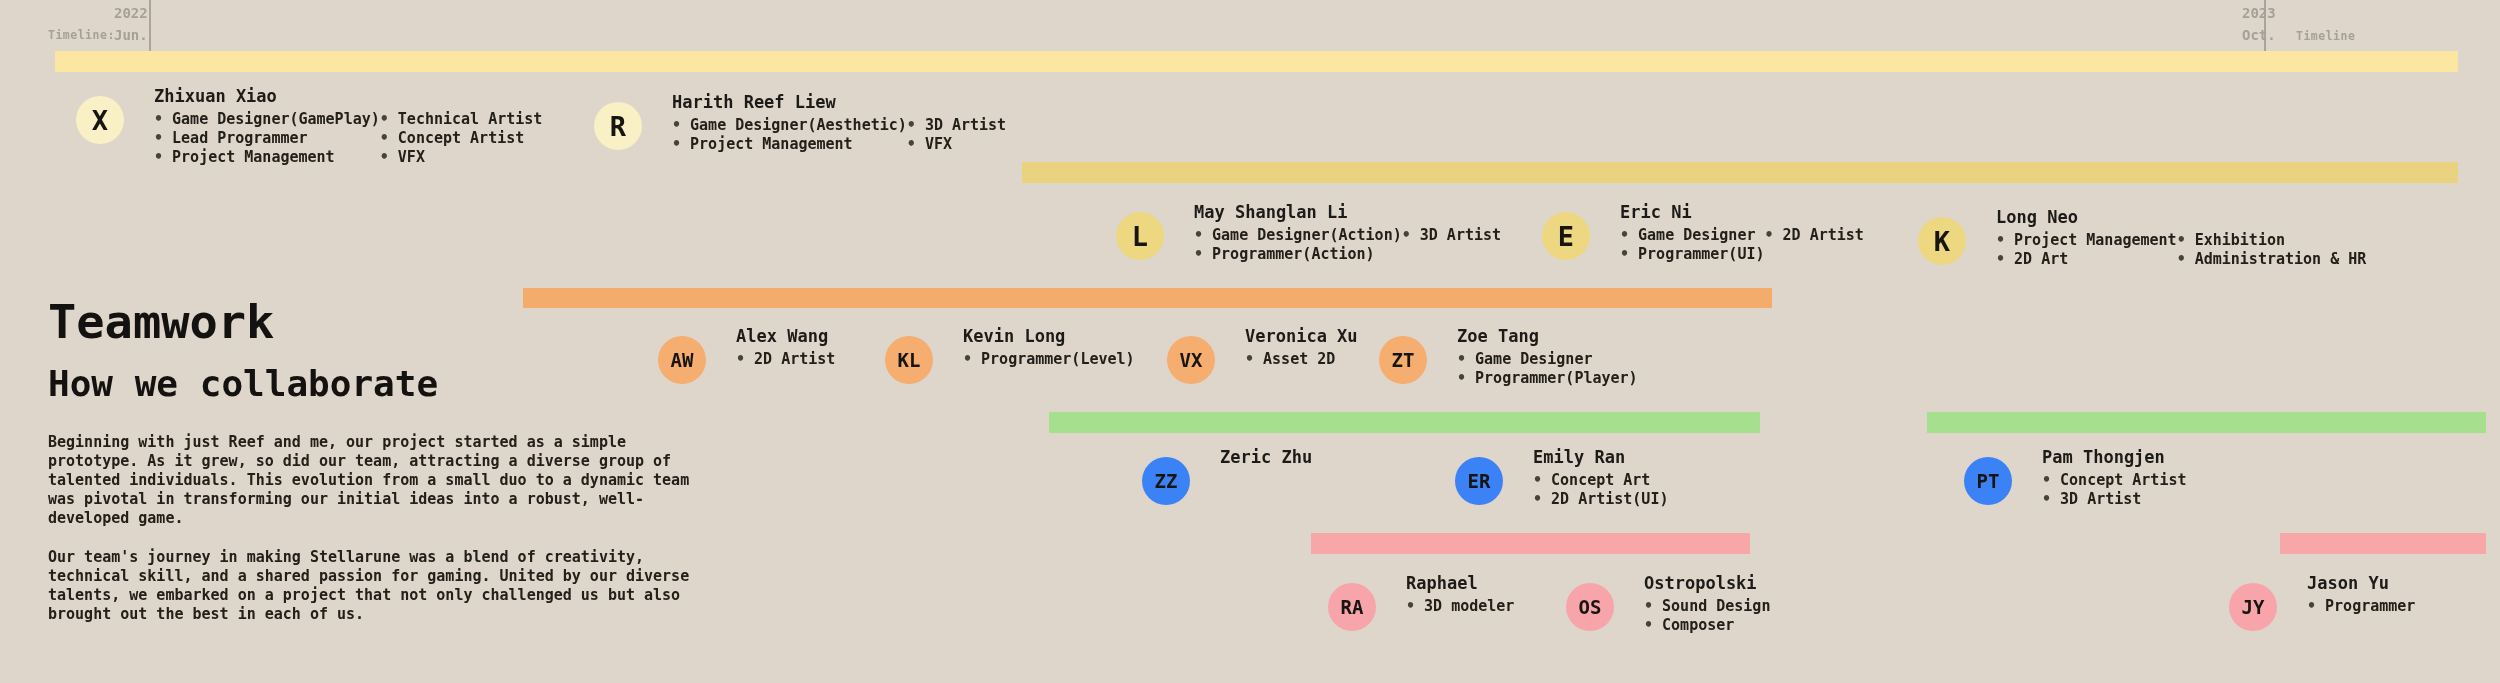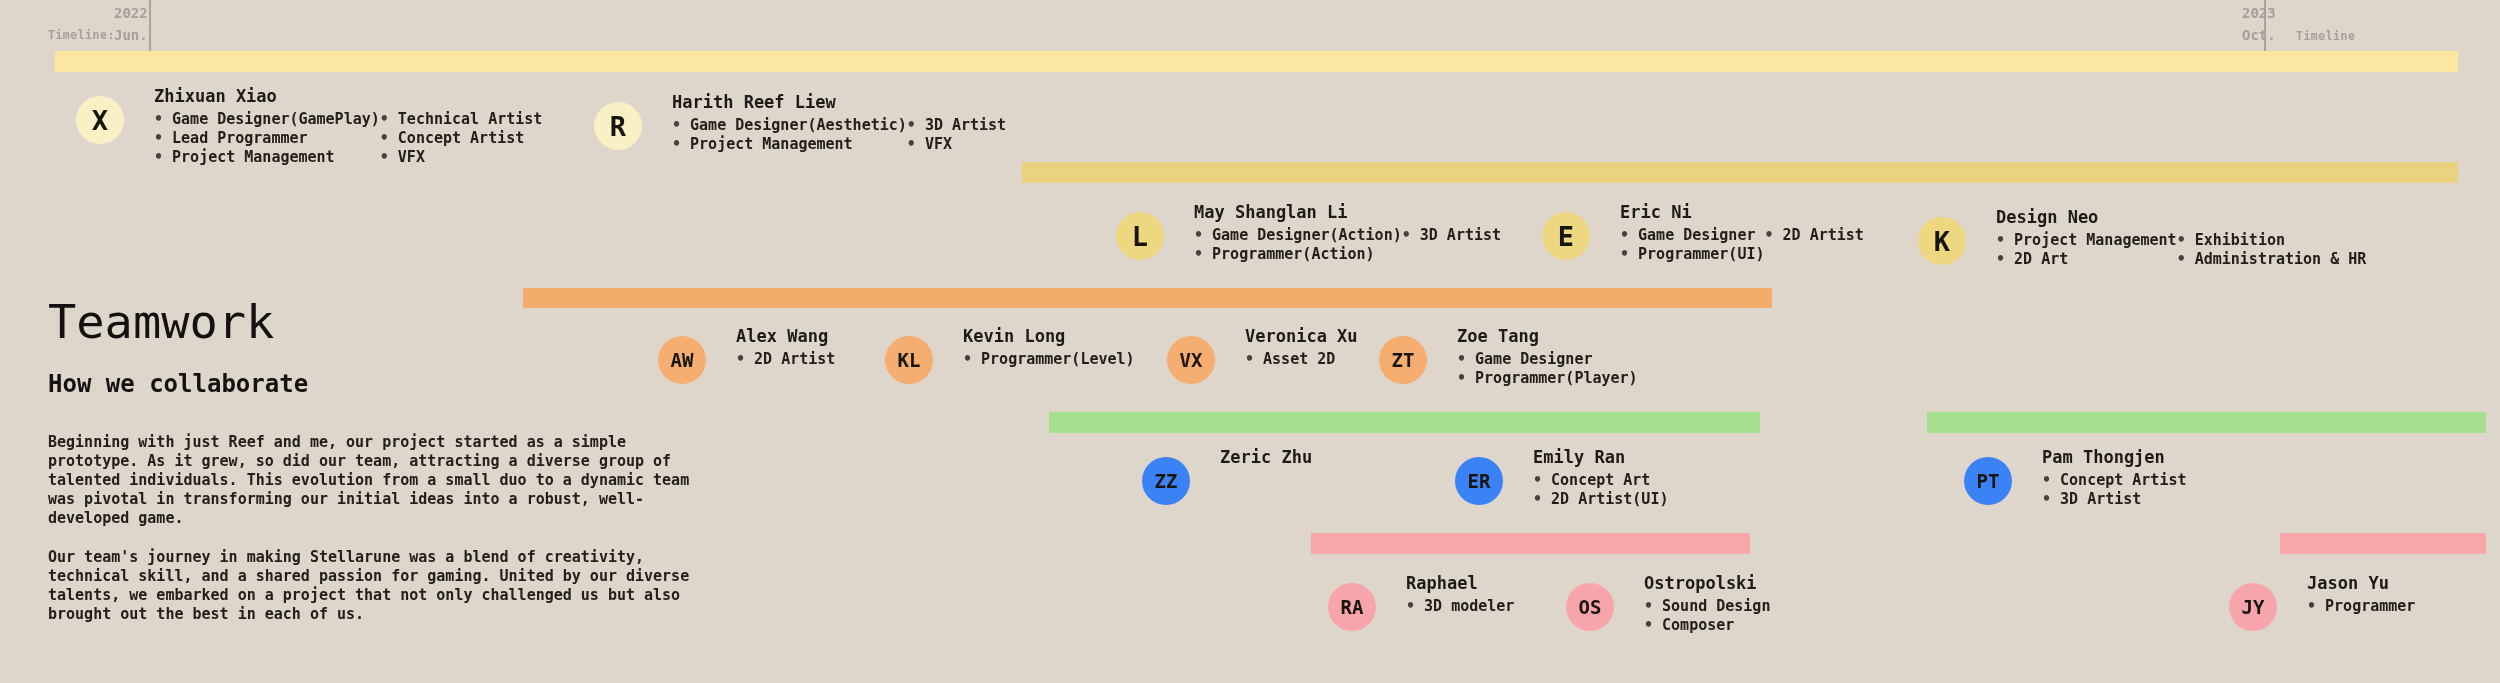--- a/index.html
+++ b/index.html
@@ -31,22 +31,22 @@
   .theme-green .avatar{background:#3b82f6;}
   .theme-pink .avatar{background:#f8a4ab;}
   .info{margin-left:30px;}
   .mname{font-size:17px;line-height:14px;font-weight:700;color:#1d1b18;margin-bottom:7px;white-space:nowrap;}
   .roles{display:flex;gap:0;}
   .col{display:flex;flex-direction:column;}
   .role{font-size:15px;line-height:19px;font-weight:700;color:#232019;white-space:nowrap;}
   .role::before{content:"• ";color:#46423c;}
 
   
-  .title{position:absolute;left:48px;top:296px;font-size:47px;line-height:52px;font-weight:400;color:#141210;}
-  .subtitle{position:absolute;left:48px;top:364px;font-size:24px;line-height:40px;font-weight:700;color:#141210;}
+  .title{position:absolute;left:48px;top:296px;font-size:47px;line-height:52px;font-weight:700;color:#141210;}
+  .subtitle{position:absolute;left:48px;top:364px;font-size:36px;line-height:40px;font-weight:700;color:#141210;}
   .para{position:absolute;left:48px;width:664px;font-size:15px;line-height:19px;font-weight:700;color:#232019;}
   .p1{top:433px;}
   .p2{top:548px;}
 </style>
 </head>
 <body>
 
 <div class="stage">
 
   <div class="guide" style="left:149px;top:0;height:68px"></div>
@@ -133,21 +133,21 @@
         <div class="col">
           <div class="role">2D Artist</div>
         </div>
       </div>
     </div>
   </div>
 
   <div class="member one theme-yellow" style="left:1918px;top:210px">
     <div class="avatar">K</div>
     <div class="info">
-      <div class="mname">Design Neo</div>
+      <div class="mname">Long Neo</div>
       <div class="roles">
         <div class="col">
           <div class="role">Project Management</div>
           <div class="role">2D Art</div>
         </div>
         <div class="col">
           <div class="role">Exhibition</div>
           <div class="role">Administration &amp; HR</div>
         </div>
       </div>

